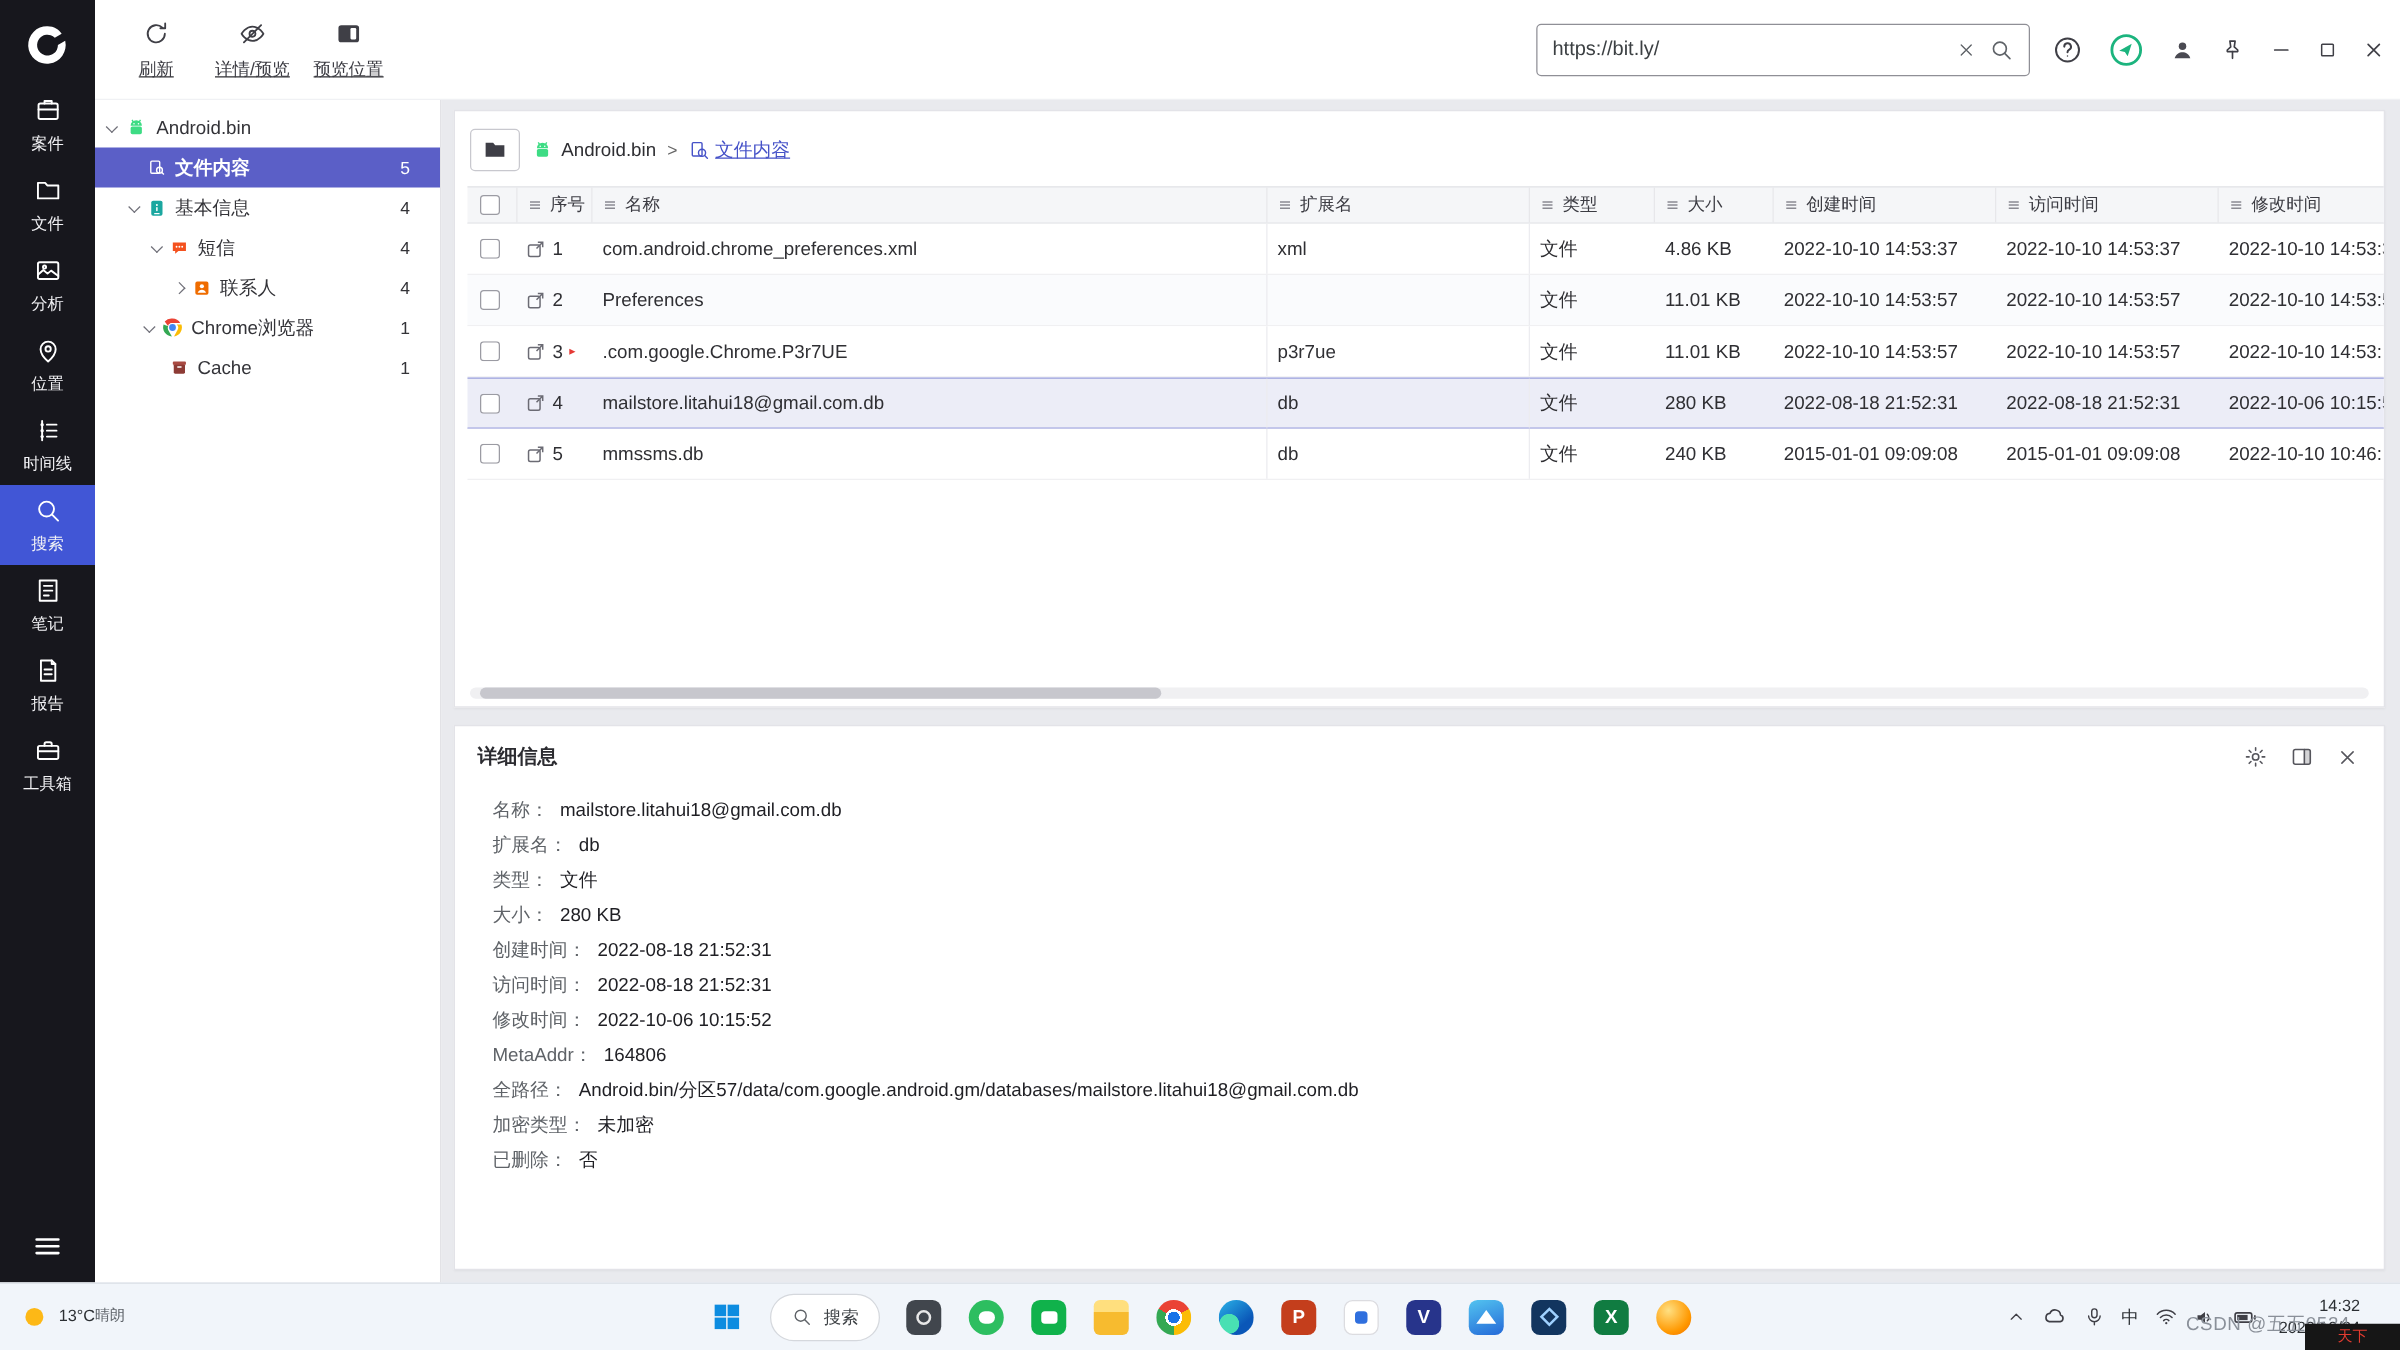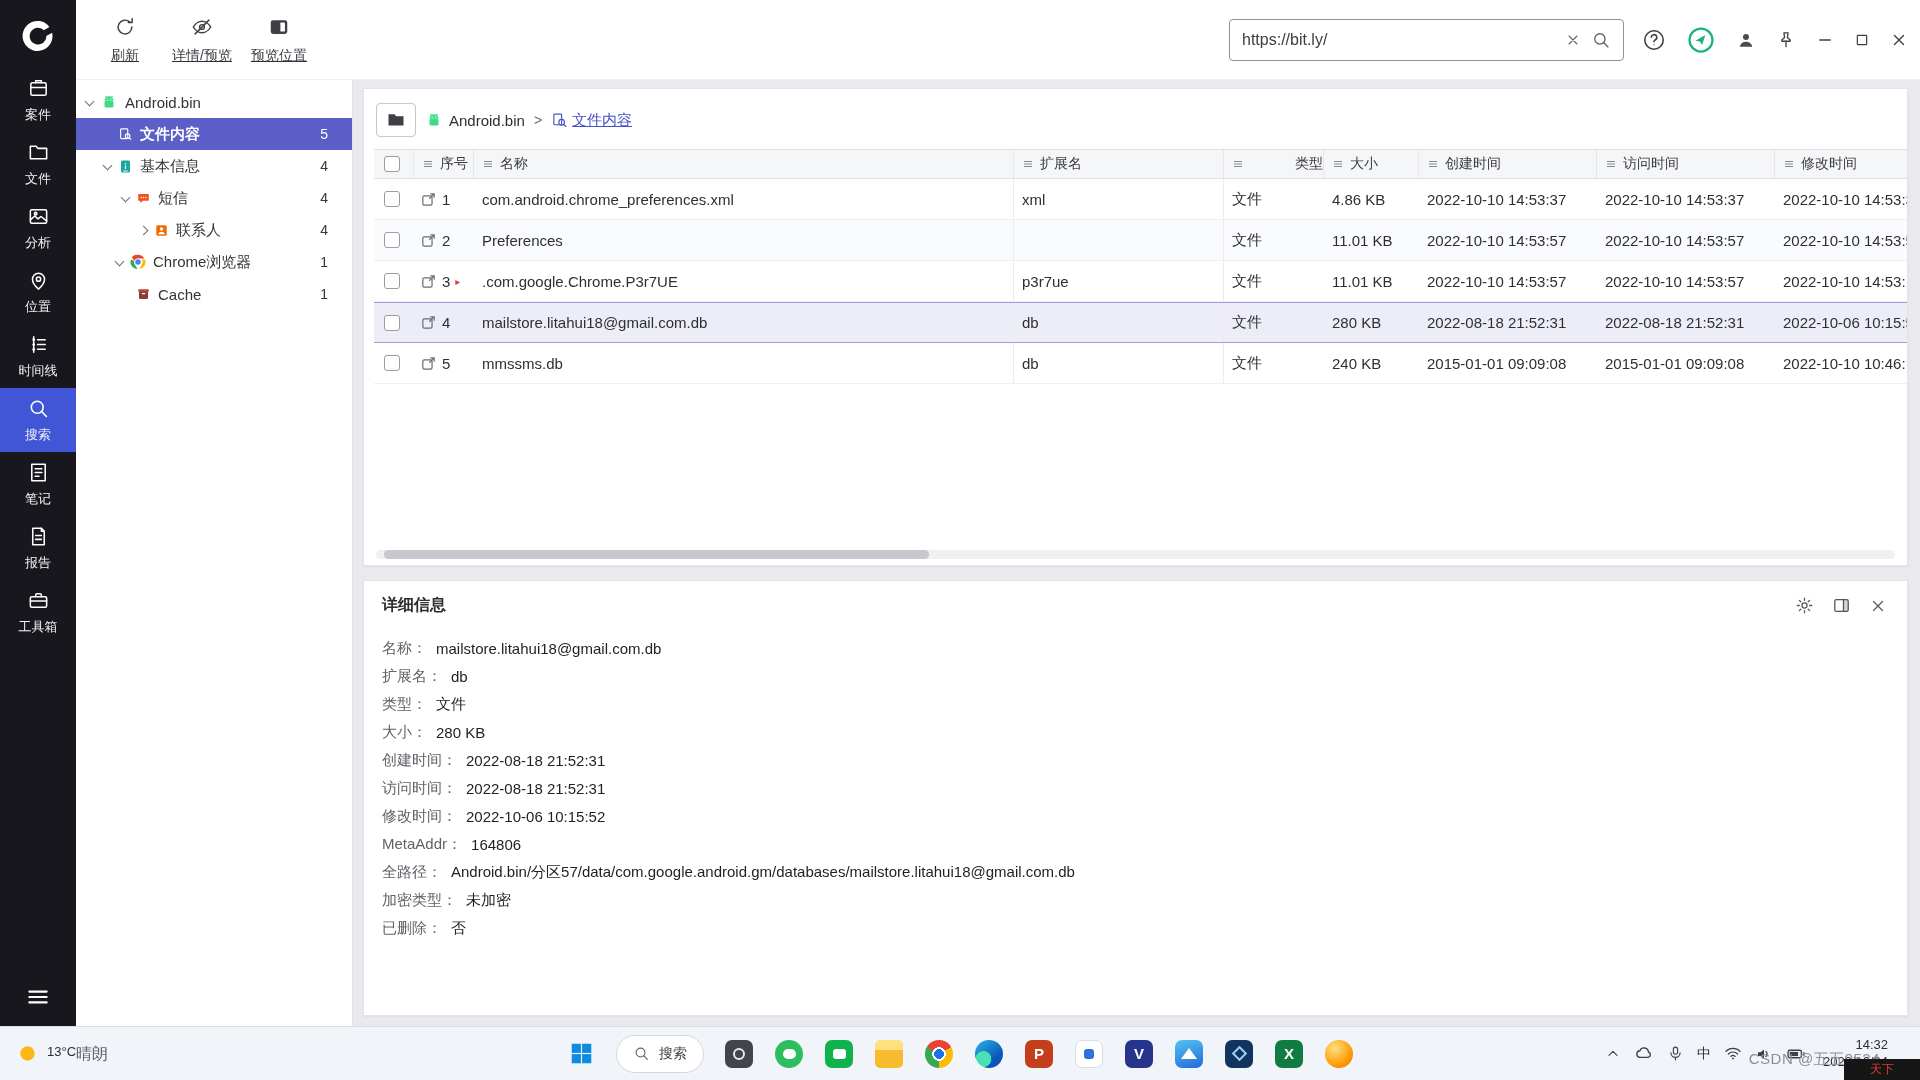--- a/index.html
+++ b/index.html
@@ -54,21 +54,21 @@
   .crumbs { display:flex; align-items:center; gap:9px; padding:8px 2px 12px 2px; }
   .folder-btn { width:40px; height:34px; border:1px solid #c8c8ce; border-radius:4px; display:flex; align-items:center; justify-content:center; background:#fff; }
   .crumb-root { display:flex; align-items:center; gap:6px; font-size:15px; color:#2f2f33; }
   .crumb-sep { color:#666; font-size:14px; }
   .crumb-link { display:flex; align-items:center; gap:4px; font-size:15px; color:#4652c8; text-decoration:underline; cursor:pointer; }
   .crumb-ic { display:flex; }
 
   .thead { display:flex; align-items:center; height:30px; background:#f5f6f8; border-top:1px solid #e2e2e6; border-bottom:1px solid #e2e2e6; width:1620px; }
   .th-check { width:40px; padding-left:10px; height:100%; display:flex; align-items:center; border-right:1px solid #e7e7ea; flex:none; }
   .th { display:inline-flex; align-items:center; gap:6px; padding-left:8px; height:100%; border-right:1px solid #e7e7ea; color:#3c3c43; font-size:14px; flex:none; white-space:nowrap; }
-  .th.col-0 { width:60px; } .th.col-1 { width:540px; } .th.col-2 { width:210px; } .th.col-3 { width:100px;justify-content:space-between; }
+  .th.col-0 { width:60px; } .th.col-1 { width:540px; } .th.col-2 { width:210px; } .th.col-3 { width:100px; }
   .th.col-4 { width:95px; } .th.col-5 { width:178px; } .th.col-6 { width:178px; } .th.col-7 { width:200px; }
   .colmenu { display:flex; }
 
   .trow { display:flex; align-items:center; height:41px; border-bottom:1px solid #f0f0f2; font-size:15px; color:#2f2f33; width:1620px; background:#fff; }
   .trow:nth-of-type(even) { background:#fafbfd; }
   .trow.selected { background:#ecedf7; border-top:1px solid #9aa0dd; border-bottom:1px solid #9aa0dd; }
   .cell { flex:none; padding-left:8px; overflow:hidden; white-space:nowrap; }
   .c-check { width:40px; padding-left:10px; display:flex; align-items:center; }
   .c-no { width:60px; display:flex; align-items:center; gap:5px; padding-left:6px; }
   .c-name { width:540px; border-right:1px solid #ececf0; height:100%; display:flex; align-items:center; }
@@ -83,29 +83,29 @@
   .hscroll .thumb { position:absolute; left:8px; top:0; bottom:0; width:545px; background:#c7c7cd; border-radius:5px; }
 
   
   .details { flex:1; overflow:hidden; }
   .dhead { display:flex; align-items:center; padding:14px 20px 10px 18px; }
   .dtitle { font-weight:bold; font-size:16px; color:#2b2b30; }
   .dicons { margin-left:auto; display:flex; gap:18px; color:#55555c; align-items:center; }
   .dicons > span { display:flex; }
   .dfields { padding:8px 18px; }
   .field { height:28px; display:flex; align-items:center; font-size:15px; white-space:nowrap; }
-  .flabel { color:#5f6368; margin-right:9px; }
+  .flabel { color:#5f6368; margin-right:9px;margin-left:12px; }
   .fvalue { color:#1f1f24; }
 
   
   .taskbar { position:absolute; left:0; right:0; bottom:0; height:54px; background:#f1f5fa; border-top:1px solid #d9dee5; }
   .tb-weather { position:absolute; left:10px; top:0; height:100%; display:flex; align-items:center; gap:8px; padding:0 6px; }
   .wtxt { display:flex; flex-direction:row; line-height:1.25; }
   .wtemp { font-size:13px; color:#2b2f33; }
-  .wdesc { font-size:16px; color:#60656b; }
+  .wdesc { font-size:12px; color:#60656b; }
   .tb-center { position:absolute; left:50%; top:0; height:100%; transform:translateX(-50%); display:flex; align-items:center; gap:4px; }
   .tb-app { width:46px; height:46px; border-radius:6px; display:flex; align-items:center; justify-content:center; flex:none; }
   .tb-apps { display:flex; align-items:center; gap:4px; }
   .tb-search { height:38px; border-radius:19px; background:#fff; border:1px solid #d5d8dd; display:flex; align-items:center; gap:9px; padding:0 16px; font-size:14px; color:#3f4347; margin:0 8px; }
   .tbs-ic { color:#5f6368; display:flex; }
   .ticn { width:28px; height:28px; border-radius:7px; display:flex; align-items:center; justify-content:center; font-weight:bold; font-size:15px; color:#fff; }
   .folder-ic { background:linear-gradient(180deg,#ffdf7e 0 35%,#f7bb2f 35%); border-radius:5px; }
   .chrome-ic { border-radius:50%; background:radial-gradient(circle,#1a73e8 0 24%,#fff 24% 34%,rgba(0,0,0,0) 34%), conic-gradient(from -60deg,#ea4335 0 120deg,#fbbc05 120deg 240deg,#34a853 240deg 360deg); }
   .edge-ic { border-radius:50%; background:radial-gradient(circle at 30% 68%,#49e0b3 0 28%,rgba(0,0,0,0) 30%), linear-gradient(140deg,#2bb3e8,#0a57b8 70%); }
   .photos-ic { background:linear-gradient(160deg,#53c4f0,#2469d8); }

